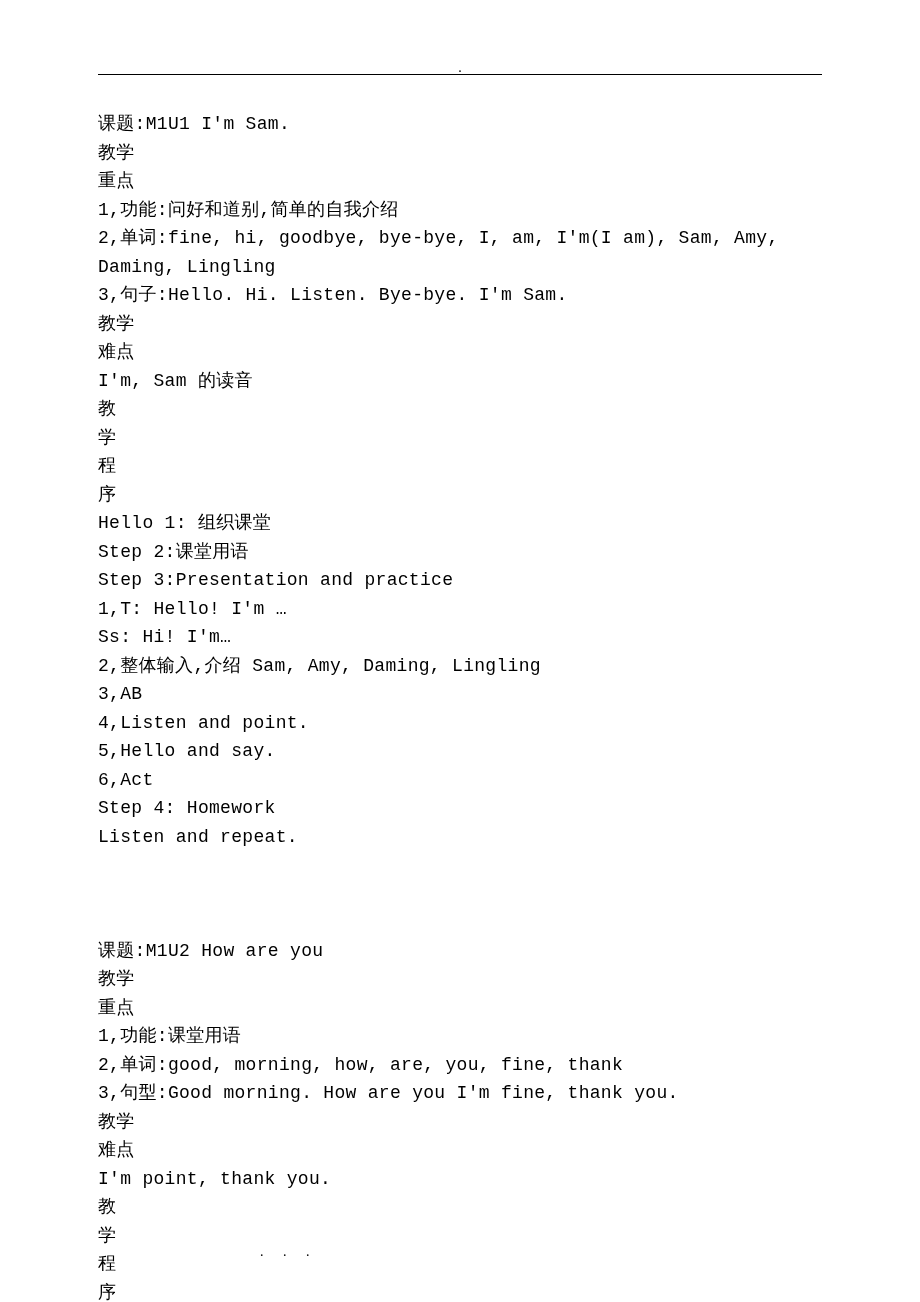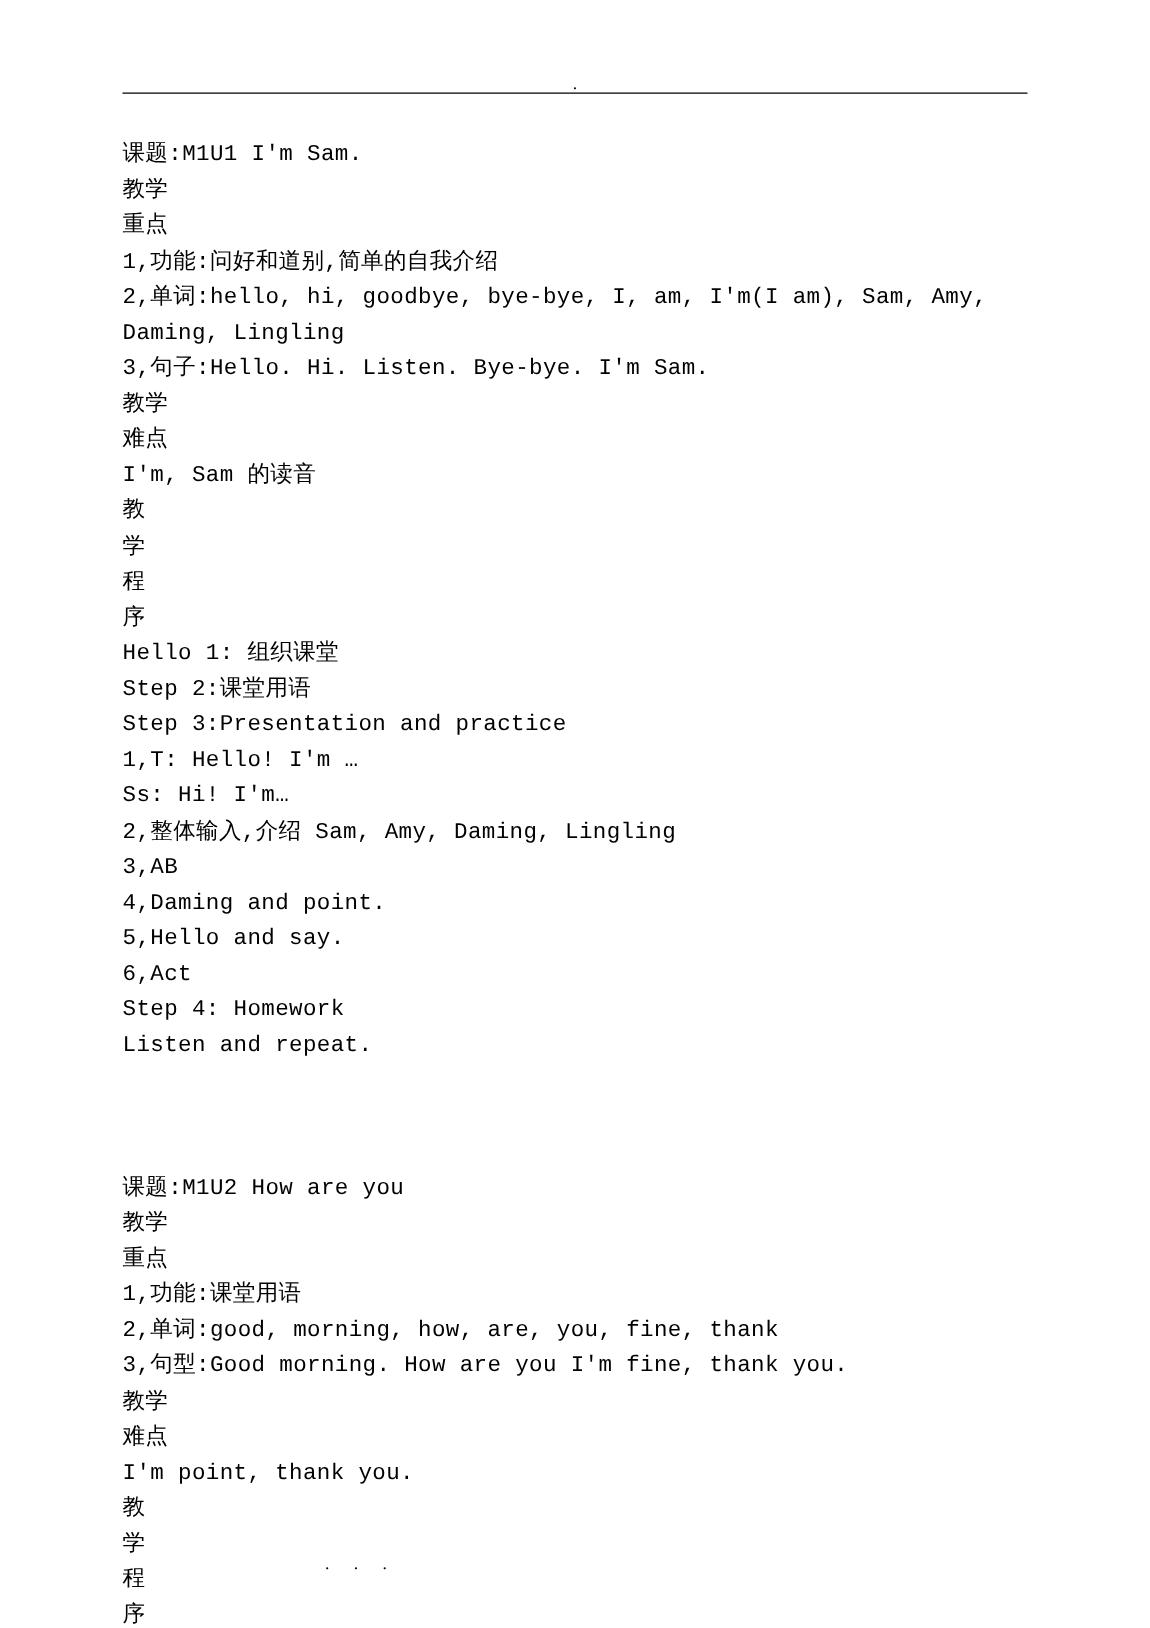--- a/index.html
+++ b/index.html
@@ -52,37 +52,37 @@
 <body>
 
 <div class="page">
   <span class="dot-mark">.</span>
   <div class="rule"></div>
 
   <div class="content"><span>课题:M1U1 I'm Sam.</span>
 <span>教学
 重点</span>
 <span>1,功能:问好和道别,简单的自我介绍</span>
-<span>2,单词:hello, hi, goodbye, bye-bye, I, am, I'm(I am), Sam, Amy, Daming, Lingling</span>
+<span>2,单词:fine, hi, goodbye, bye-bye, I, am, I'm(I am), Sam, Amy, Daming, Lingling</span>
 <span>3,句子:Hello. Hi. Listen. Bye-bye. I'm Sam.</span>
 <span>教学
 难点</span>
 <span>I'm, Sam 的读音</span>
 <span>教
 学
 程
 序</span>
 <span>Hello 1: 组织课堂</span>
 <span>Step 2:课堂用语</span>
 <span>Step 3:Presentation and practice</span>
 <span>1,T: Hello! I'm …</span>
 <span>Ss: Hi! I'm…</span>
 <span>2,整体输入,介绍 Sam, Amy, Daming, Lingling</span>
 <span>3,AB</span>
-<span>4,Daming and point.</span>
+<span>4,Listen and point.</span>
 <span>5,Hello and say.</span>
 <span>6,Act</span>
 <span>Step 4: Homework</span>
 <span>Listen and repeat.</span>
 
 
 
 <span>课题:M1U2 How are you</span>
 <span>教学
 重点</span>

